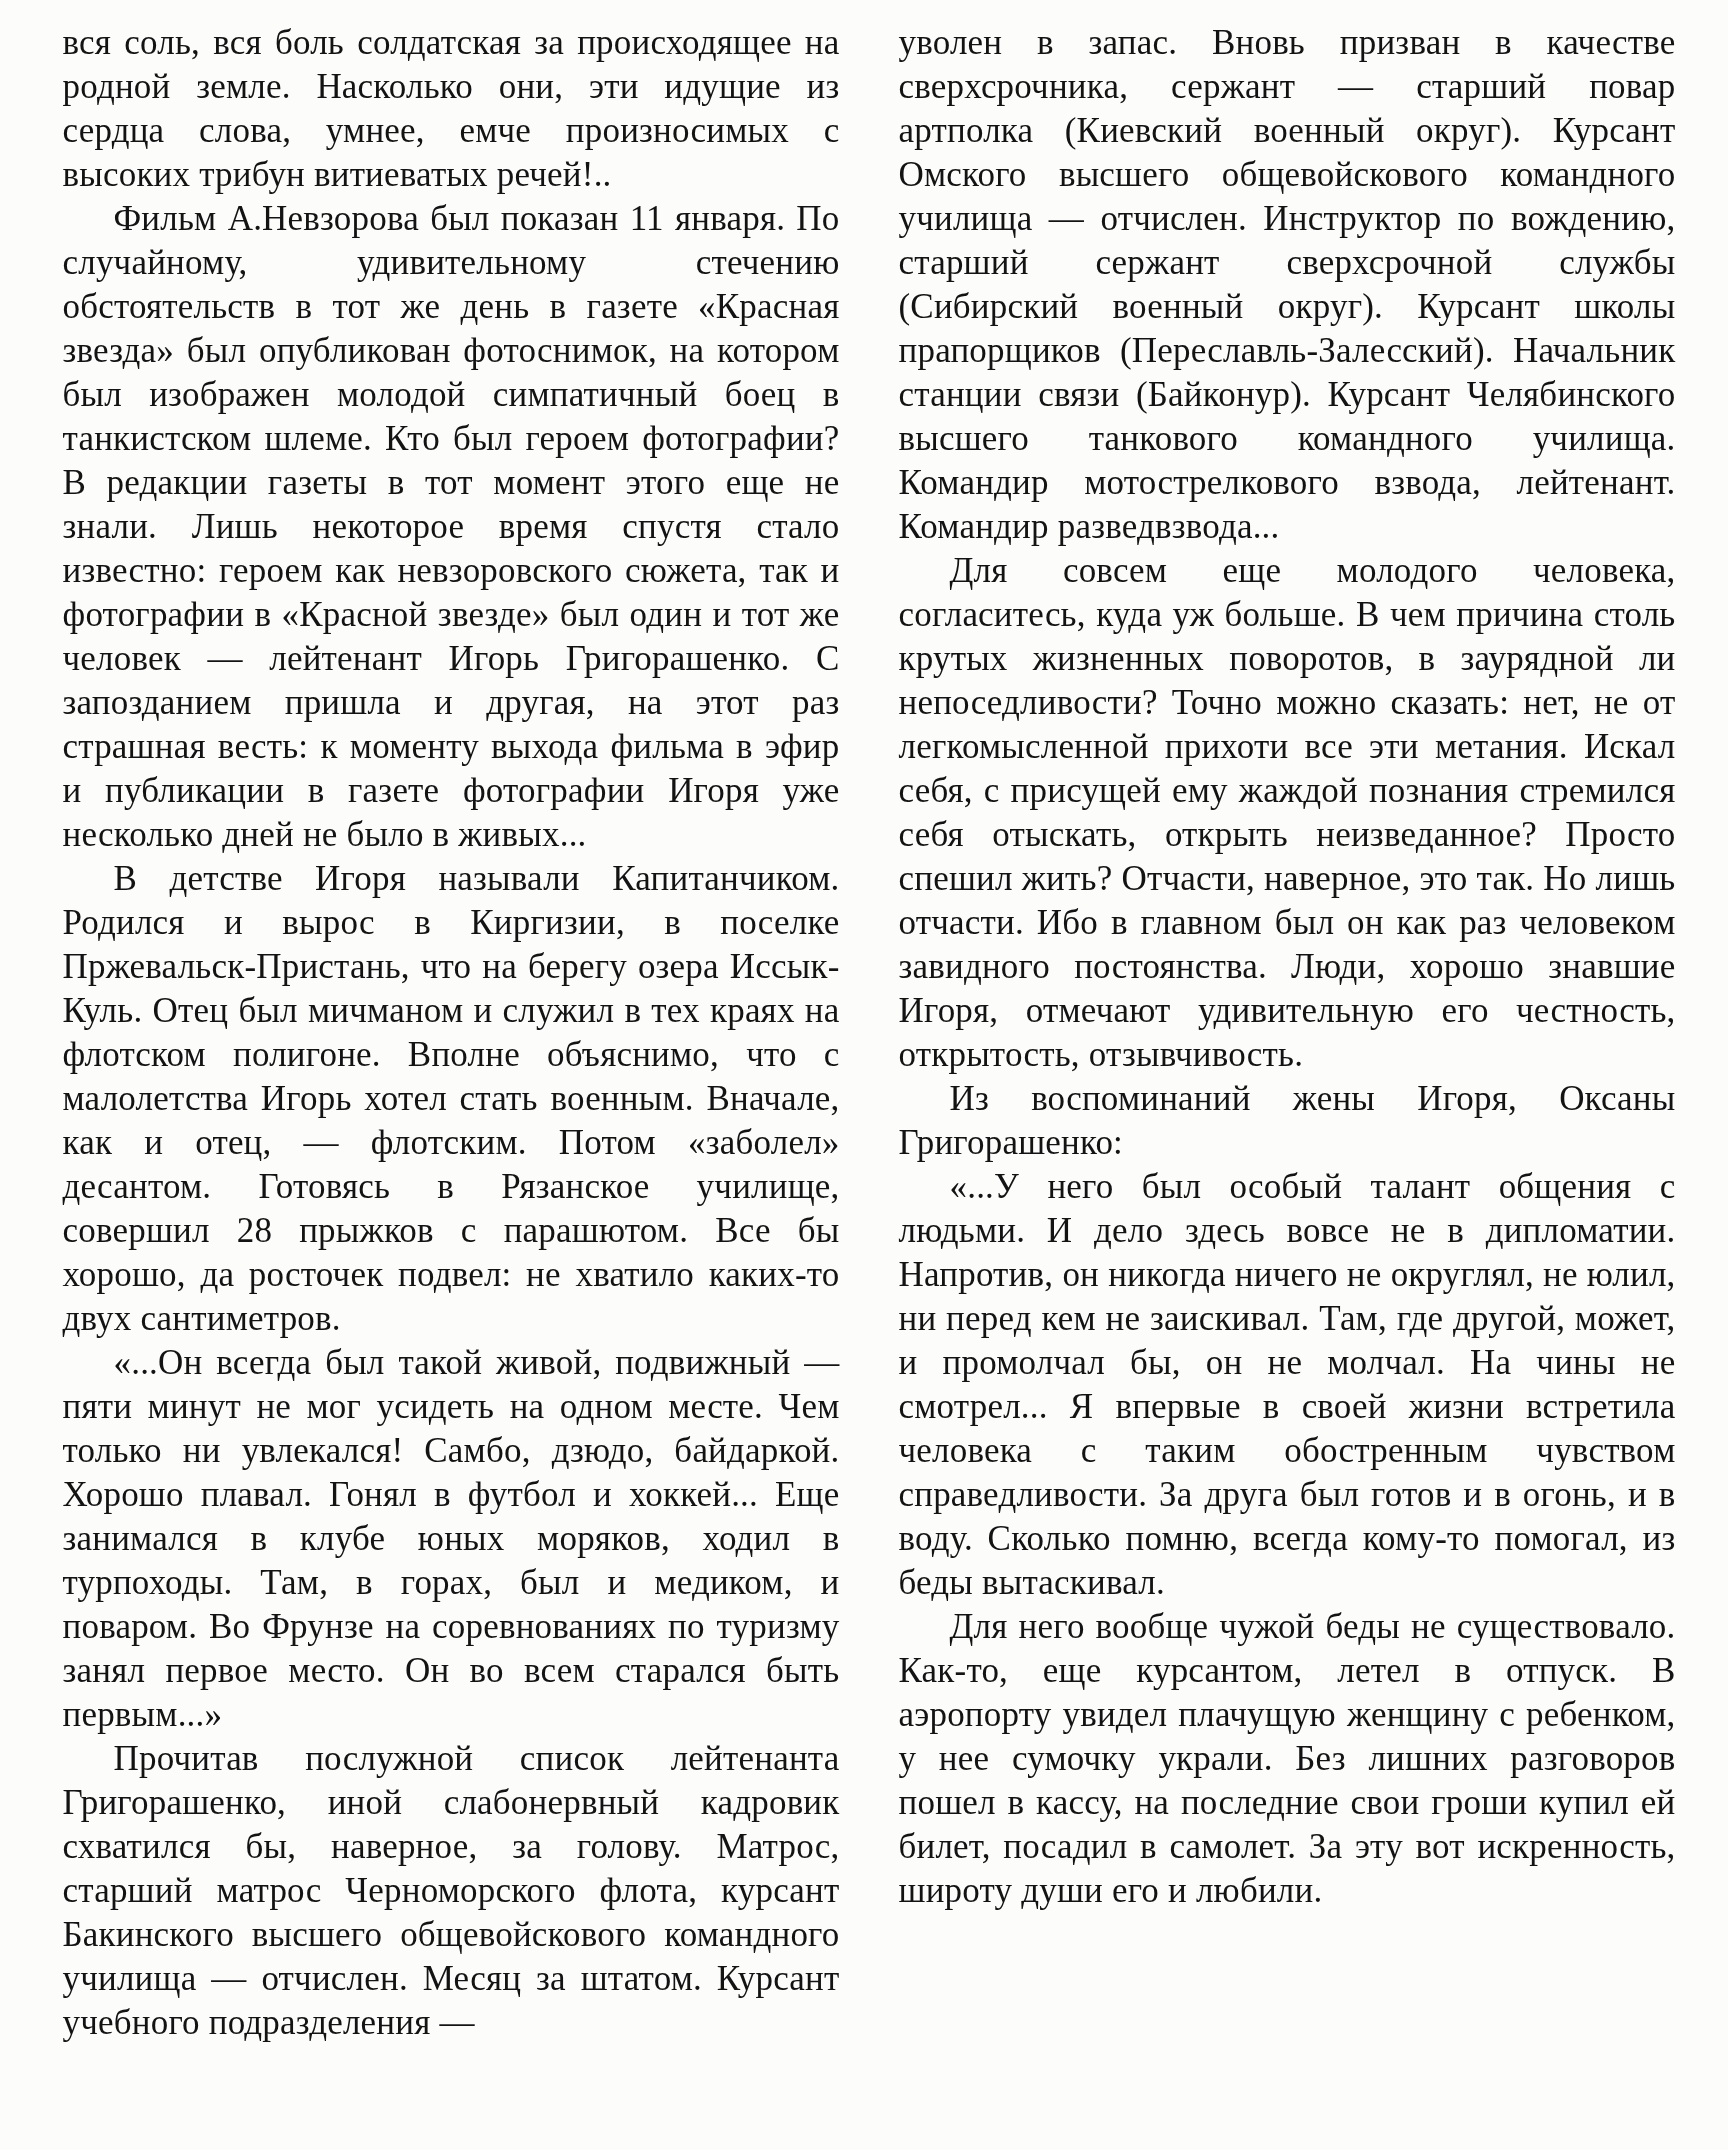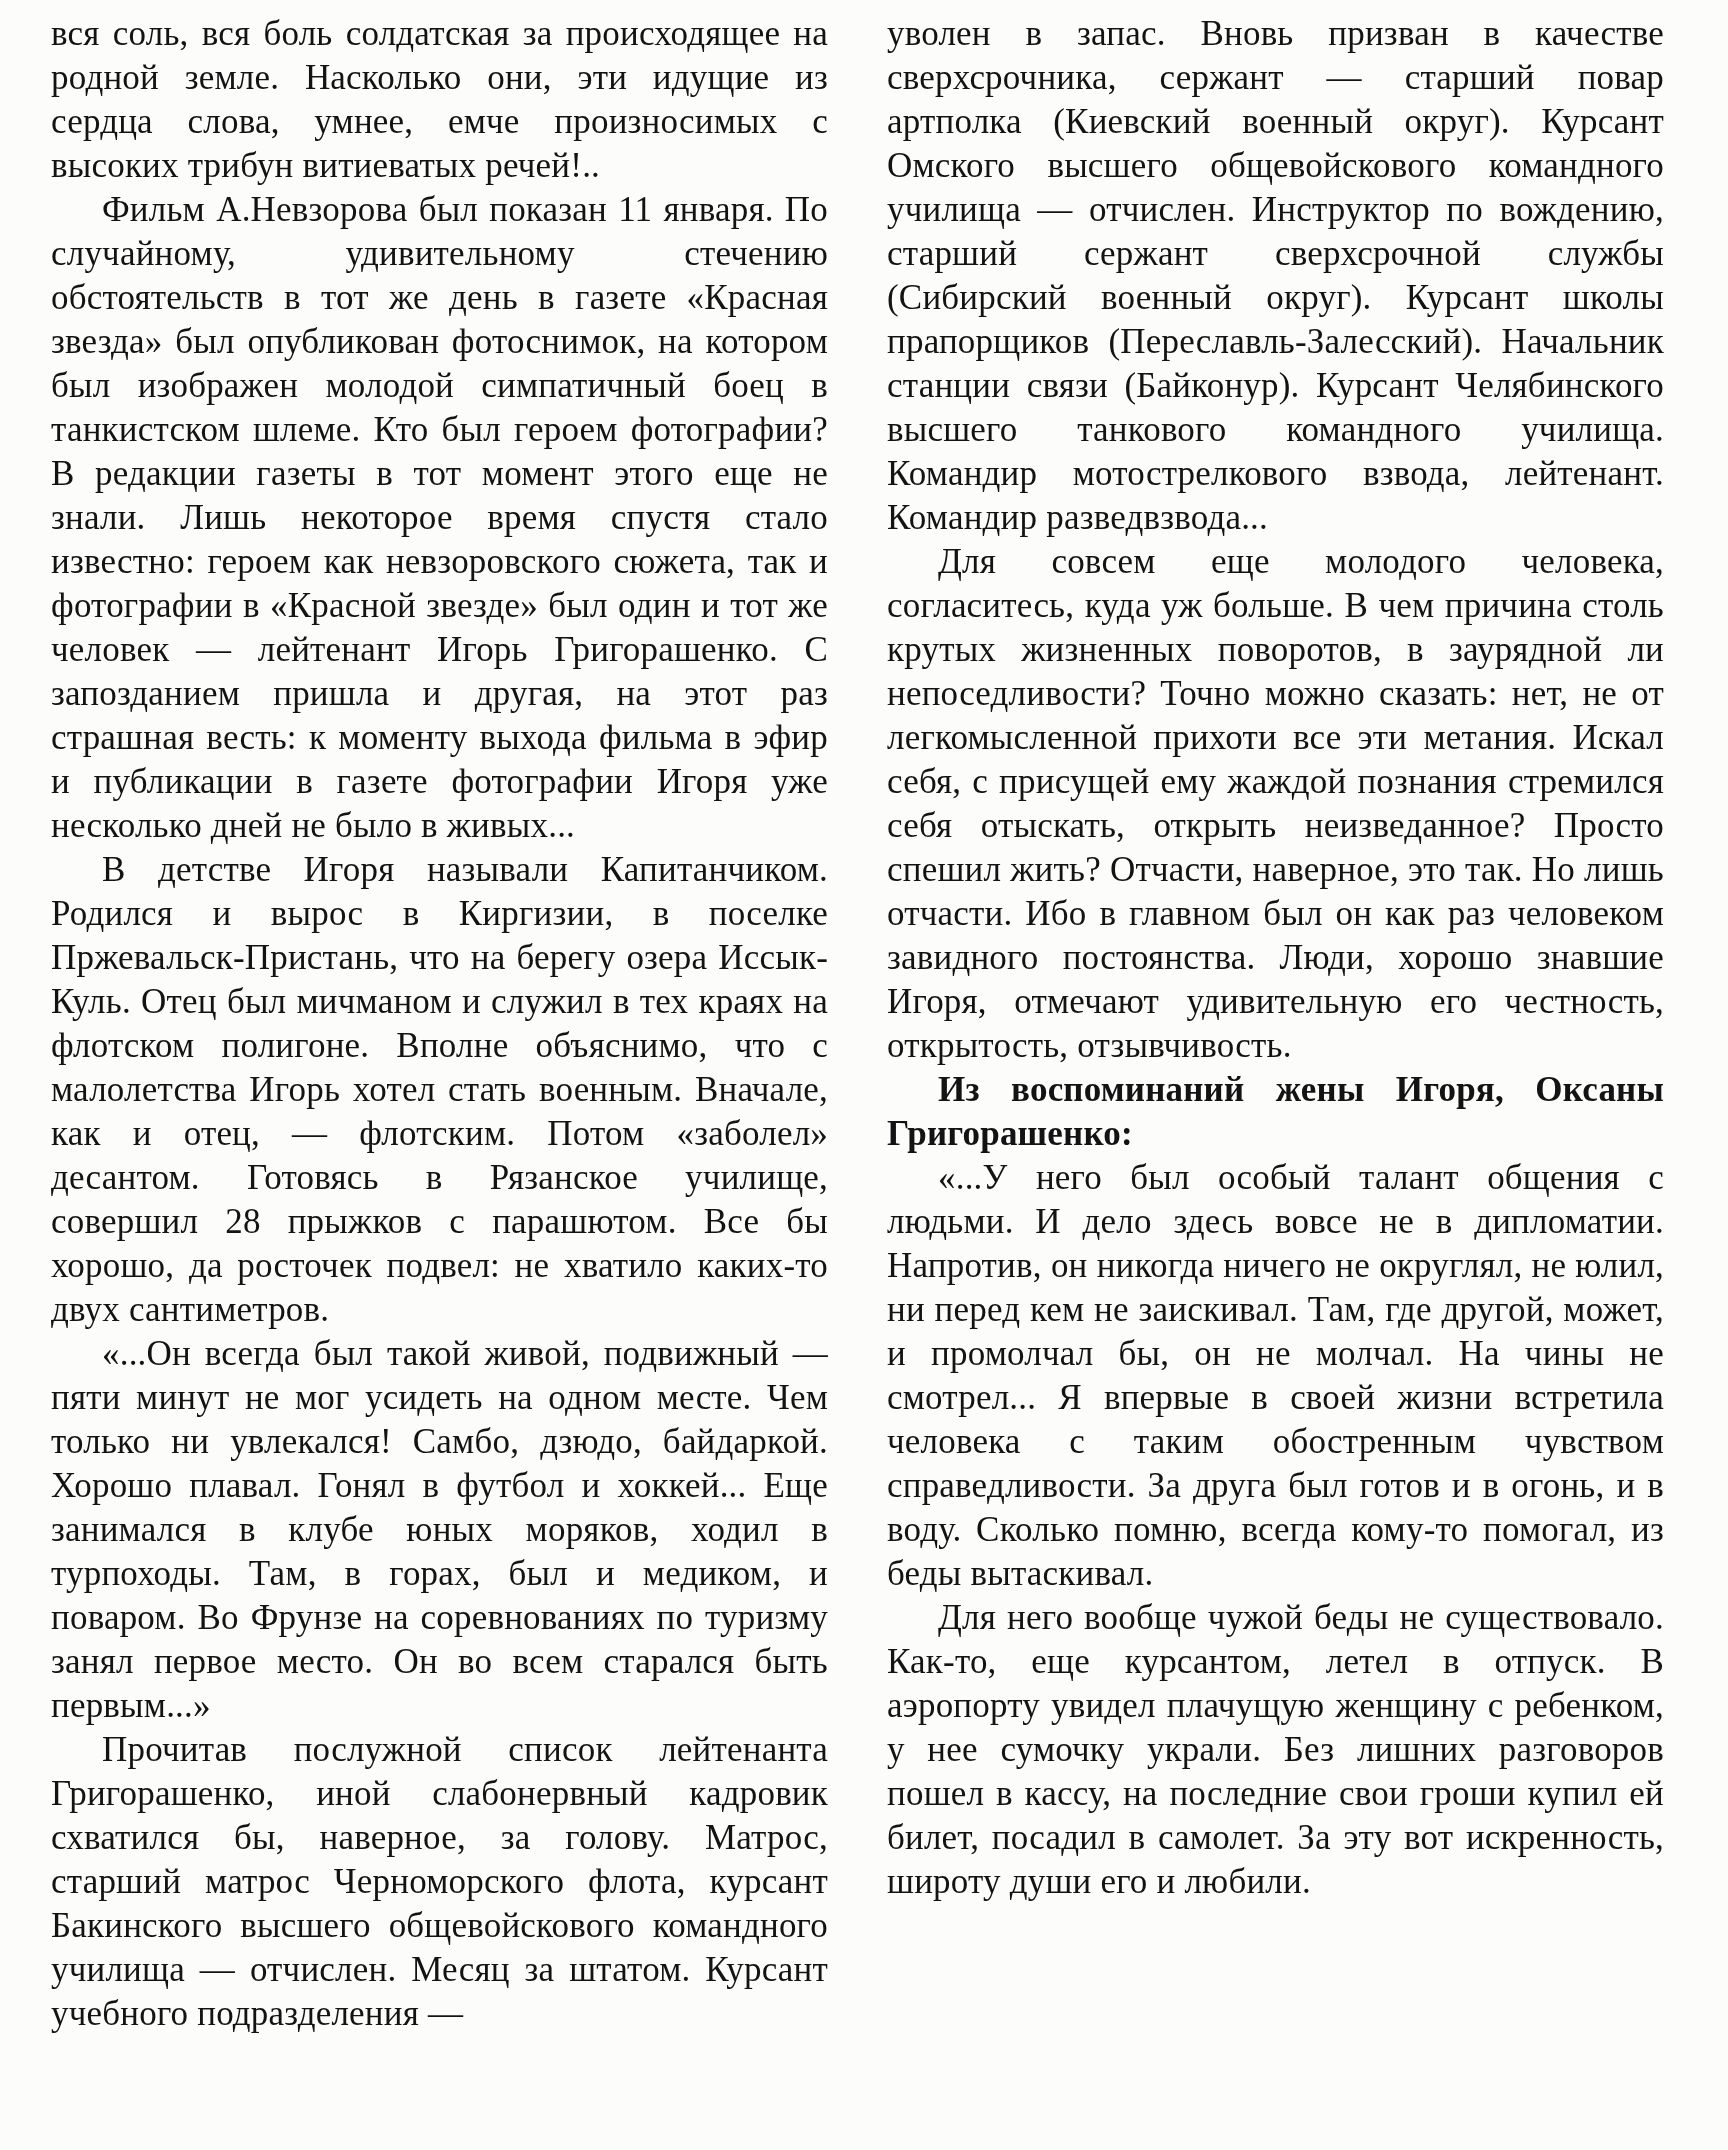--- a/index.html
+++ b/index.html
@@ -11,41 +11,42 @@
     height: 2151px;
     background: #fcfcfb;
     color: #131313;
     font-family: "Liberation Serif", "DejaVu Serif", serif;
     overflow: hidden;
   }
   .page {
     box-sizing: border-box;
     width: 1728px;
     height: 2102px;
-    padding: 12px 41px 8px 51px;
+    padding: 21px 41px 8px 51px;
     display: flex;
     gap: 59px;
+    justify-content: center;
   }
   .column {
     width: 777px;
     flex: 0 0 777px;
     font-size: 35px;
     line-height: 44px;
     text-align: justify;
     letter-spacing: 0.2px;
   }
   .column p {
     margin: 0;
     text-indent: 51px;
   }
   .column p.noindent {
     text-indent: 0;
   }
   .column p.bold {
-    font-weight: bold;
+    font-weight: normal;
   }
 </style>
 </head>
 <body>
 
 <div class="page">
 
   <div class="column">
     <p class="noindent">вся соль, вся боль солдатская за происходящее на родной земле. Насколько они, эти идущие из сердца слова, умнее, емче произносимых с высоких трибун витиеватых речей!..</p>
     <p>Фильм А.Невзорова был показан 11 января. По случайному, удивительному стечению обстоятельств в тот же день в газете «Красная звезда» был опубликован фотоснимок, на котором был изображен молодой симпатичный боец в танкистском шлеме. Кто был героем фотографии? В редакции газеты в тот момент этого еще не знали. Лишь некоторое время спустя стало известно: героем как невзоровского сюжета, так и фотографии в «Красной звезде» был один и тот же человек — лейтенант Игорь Григорашенко. С запозданием пришла и другая, на этот раз страшная весть: к моменту выхода фильма в эфир и публикации в газете фотографии Игоря уже несколько дней не было в живых...</p>

